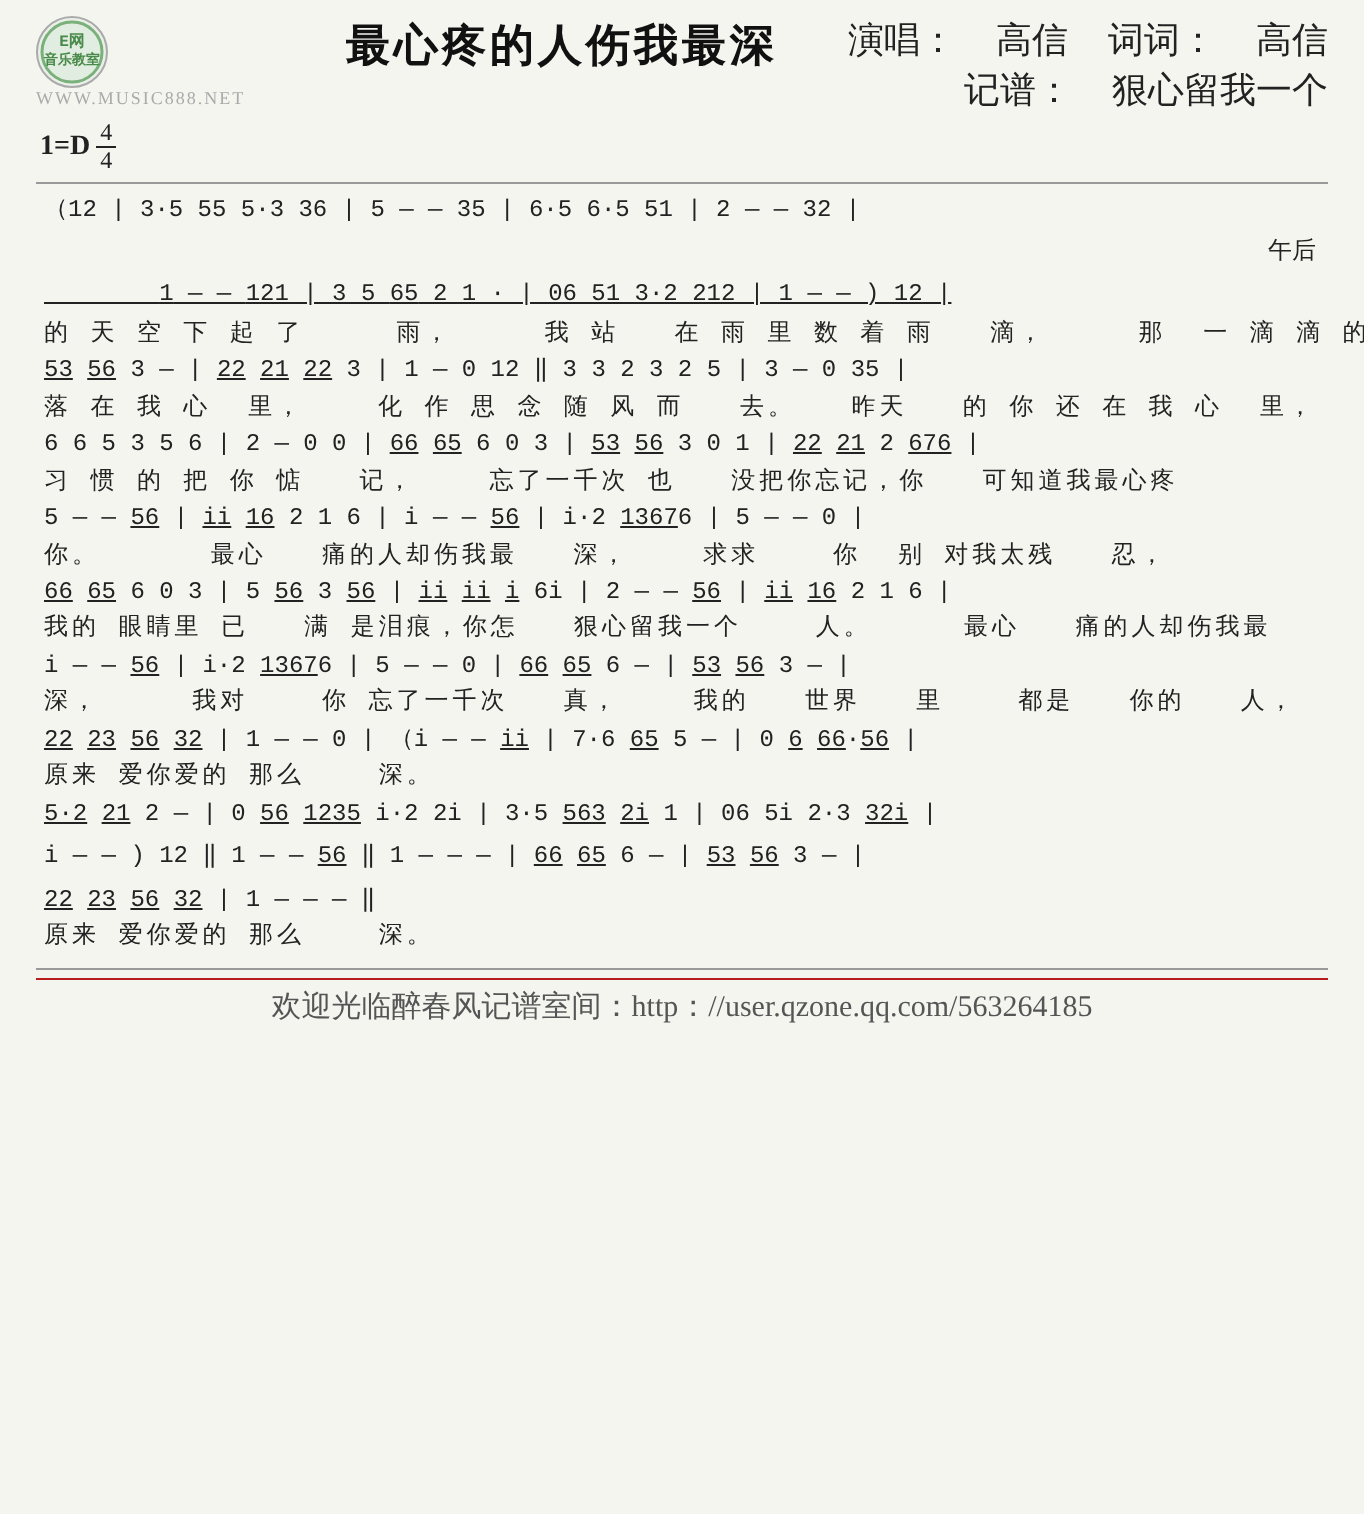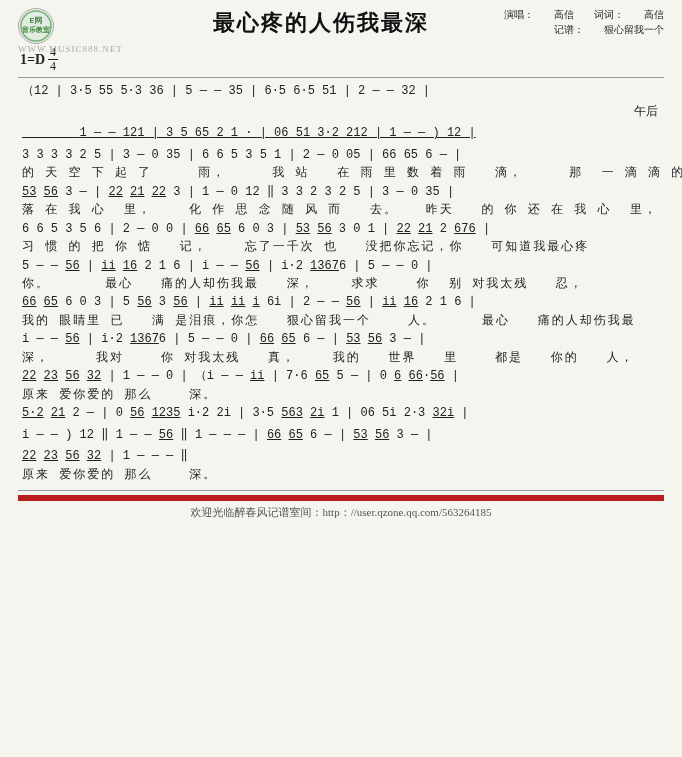--- a/index.html
+++ b/index.html
@@ -51,21 +51,21 @@
     .song-title {
       font-size: 22px;
       font-weight: bold;
       color: #111;
       letter-spacing: 2px;
     }
     .meta-area {
       display: flex;
       flex-direction: column;
       align-items: flex-end;
-      font-size: 10px;
+      font-size: 18px;
       min-width: 160px;
     }
     .meta-row {
       display: flex;
       gap: 20px;
       margin-bottom: 1px;
     }
     .watermark {
       font-size: 9px;
       color: #aaa;
@@ -73,25 +73,25 @@
       top: 44px;
       left: 18px;
       letter-spacing: 1px;
     }
     .divider {
       border: none;
       border-top: 1px solid #999;
       margin: 3px 0;
     }
     .footer {
-      font-size: 11px;
+      font-size: 15px;
       color: #555;
       text-align: center;
       margin-top: 4px;
-      border-top: 6px solid #b91c1c;
+      border-top: 1px solid #b91c1c;
       padding-top: 4px;
     }
     
     .content {
       padding: 0 4px;
     }
     .line-pair {
       margin-bottom: 1px;
     }
     .n {  
@@ -170,21 +170,20 @@
       <div class="n">（12 | 3·5 55 5·3 36 | 5 — — 35 | 6·5 6·5 51 | 2 — — 32 |</div>
     </div>
 
     <div class="line-pair row-container" style="position:relative;">
       <div class="n" style="text-decoration-line: underline; text-decoration-style: solid;">
         <span style="text-decoration:underline;">1</span> — — <span style="text-decoration:underline;">121</span> | 3 5 <span style="text-decoration:underline;">65</span> 2 1 · | 06 51 3·2 212 | 1 — — ) 12 |</div>
       <span class="afternoon-label">午后</span>
     </div>
 
     <div class="line-pair">
-      <div class="n">3 3 3 3 2 5 | 3 — 0 35 | 6 6 5 3 5 1 | 2 — 0 05 | 66 65 6 — |</div>
       <div class="l">的 天 空 下 起 了     雨，     我 站   在 雨 里 数 着 雨   滴，     那  一 滴 滴 的 雨</div>
     </div>
 
     <div class="line-pair">
       <div class="n"><span style="text-decoration:underline;">53</span> <span style="text-decoration:underline;">56</span> 3 — | <span style="text-decoration:underline;">22</span> <span style="text-decoration:underline;">21</span> <span style="text-decoration:underline;">22</span> 3 | 1 — 0 12 ‖ 3 3 2 3 2 5 | 3 — 0 35 |</div>
       <div class="l">落 在 我 心  里，    化 作 思 念 随 风 而   去。   昨天   的 你 还 在 我 心  里，    我还</div>
     </div>
 
     <div class="line-pair">
       <div class="n">6 6 5 3 5 6 | 2 — 0 0 | <span style="text-decoration:underline;">66</span> <span style="text-decoration:underline;">65</span> 6 0 3 | <span style="text-decoration:underline;">53</span> <span style="text-decoration:underline;">56</span> 3 0 1 | <span style="text-decoration:underline;">22</span> <span style="text-decoration:underline;">21</span> 2 <span style="text-decoration:underline;">676</span> |</div>
@@ -196,21 +195,21 @@
       <div class="l">你。      最心   痛的人却伤我最   深，    求求    你  别 对我太残   忍，</div>
     </div>
 
     <div class="line-pair">
       <div class="n"><span style="text-decoration:underline;">66</span> <span style="text-decoration:underline;">65</span> 6 0 3 | 5 <span style="text-decoration:underline;">56</span> 3 <span style="text-decoration:underline;">56</span> | <span style="text-decoration:underline;">ii</span> <span style="text-decoration:underline;">ii</span> <span style="text-decoration:underline;">i</span> 6i | 2 — — <span style="text-decoration:underline;">56</span> | <span style="text-decoration:underline;">ii</span> <span style="text-decoration:underline;">16</span> 2 1 6 |</div>
       <div class="l">我的 眼睛里 已   满 是泪痕，你怎   狠心留我一个    人。     最心   痛的人却伤我最</div>
     </div>
 
     <div class="line-pair">
       <div class="n">i — — <span style="text-decoration:underline;">56</span> | i·2 <span style="text-decoration:underline;">1367</span>6 | 5 — — 0 | <span style="text-decoration:underline;">66</span> <span style="text-decoration:underline;">65</span> 6 — | <span style="text-decoration:underline;">53</span> <span style="text-decoration:underline;">56</span> 3 — |</div>
-      <div class="l">深，     我对    你 对我太残   真，    我的   世界   里    都是   你的   人，</div>
+      <div class="l">深，     我对    你 忘了一千次   真，    我的   世界   里    都是   你的   人，</div>
     </div>
 
     <div class="line-pair">
       <div class="n"><span style="text-decoration:underline;">22</span> <span style="text-decoration:underline;">23</span> <span style="text-decoration:underline;">56</span> <span style="text-decoration:underline;">32</span> | 1 — — 0 | （i — — <span style="text-decoration:underline;">ii</span> | 7·6 <span style="text-decoration:underline;">65</span> 5 — | 0 <span style="text-decoration:underline;">6</span> <span style="text-decoration:underline;">66</span>·<span style="text-decoration:underline;">56</span> |</div>
       <div class="l">原来 爱你爱的 那么    深。</div>
     </div>
 
     <div class="line-pair">
       <div class="n"><span style="text-decoration:underline;">5·2</span> <span style="text-decoration:underline;">21</span> 2 — | 0 <span style="text-decoration:underline;">56</span> <span style="text-decoration:underline;">1235</span> i·2 2i | 3·5 <span style="text-decoration:underline;">563</span> <span style="text-decoration:underline;">2i</span> 1 | 06 5i 2·3 <span style="text-decoration:underline;">32i</span> |</div>
     </div>

